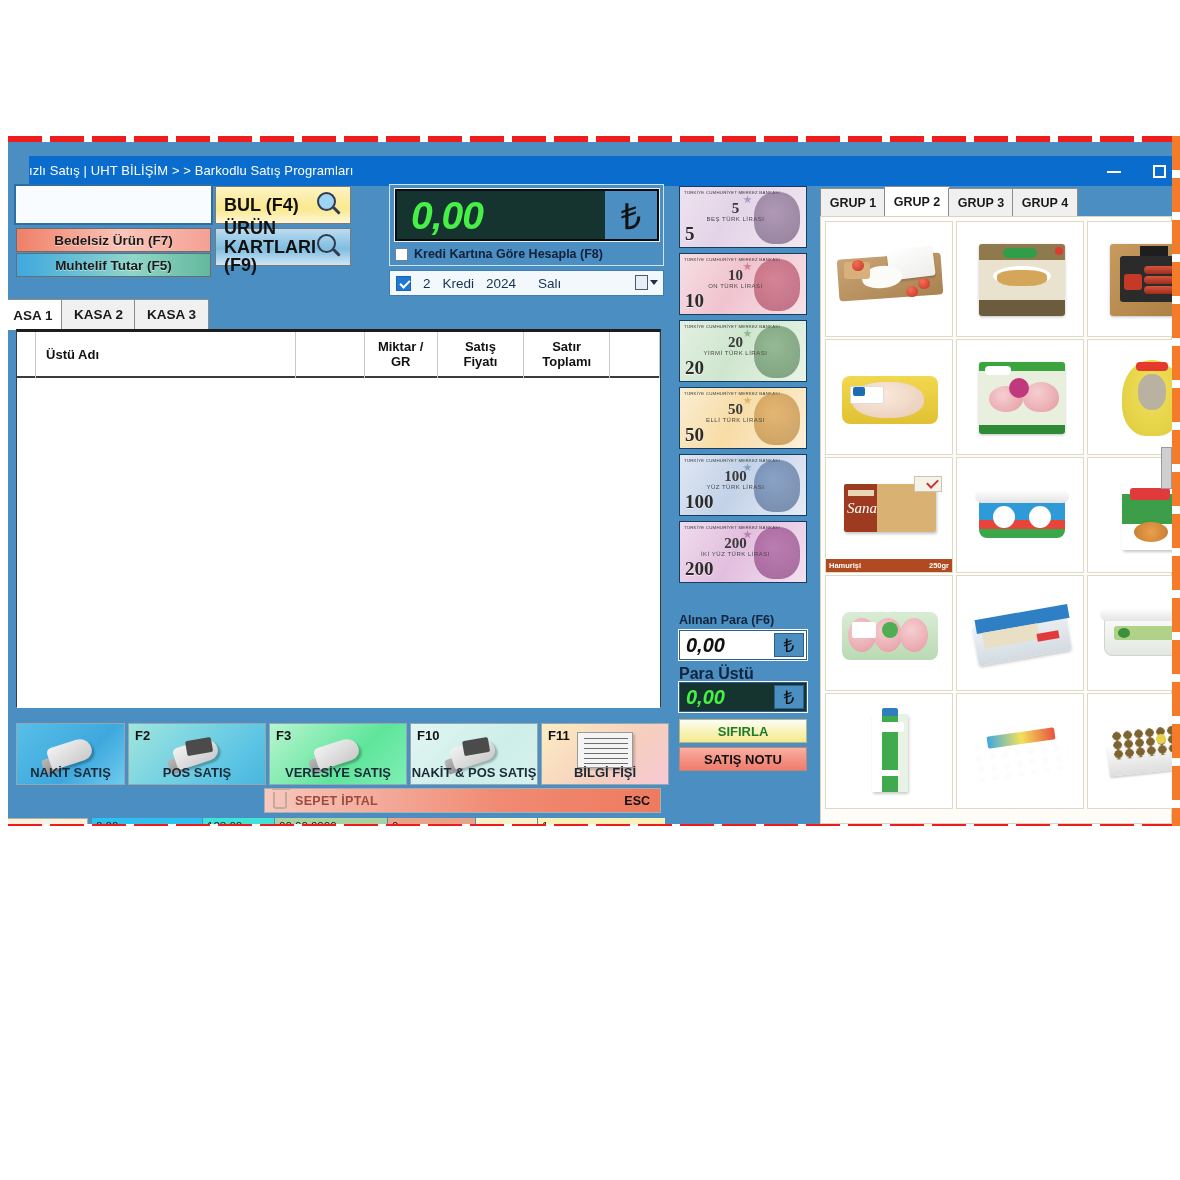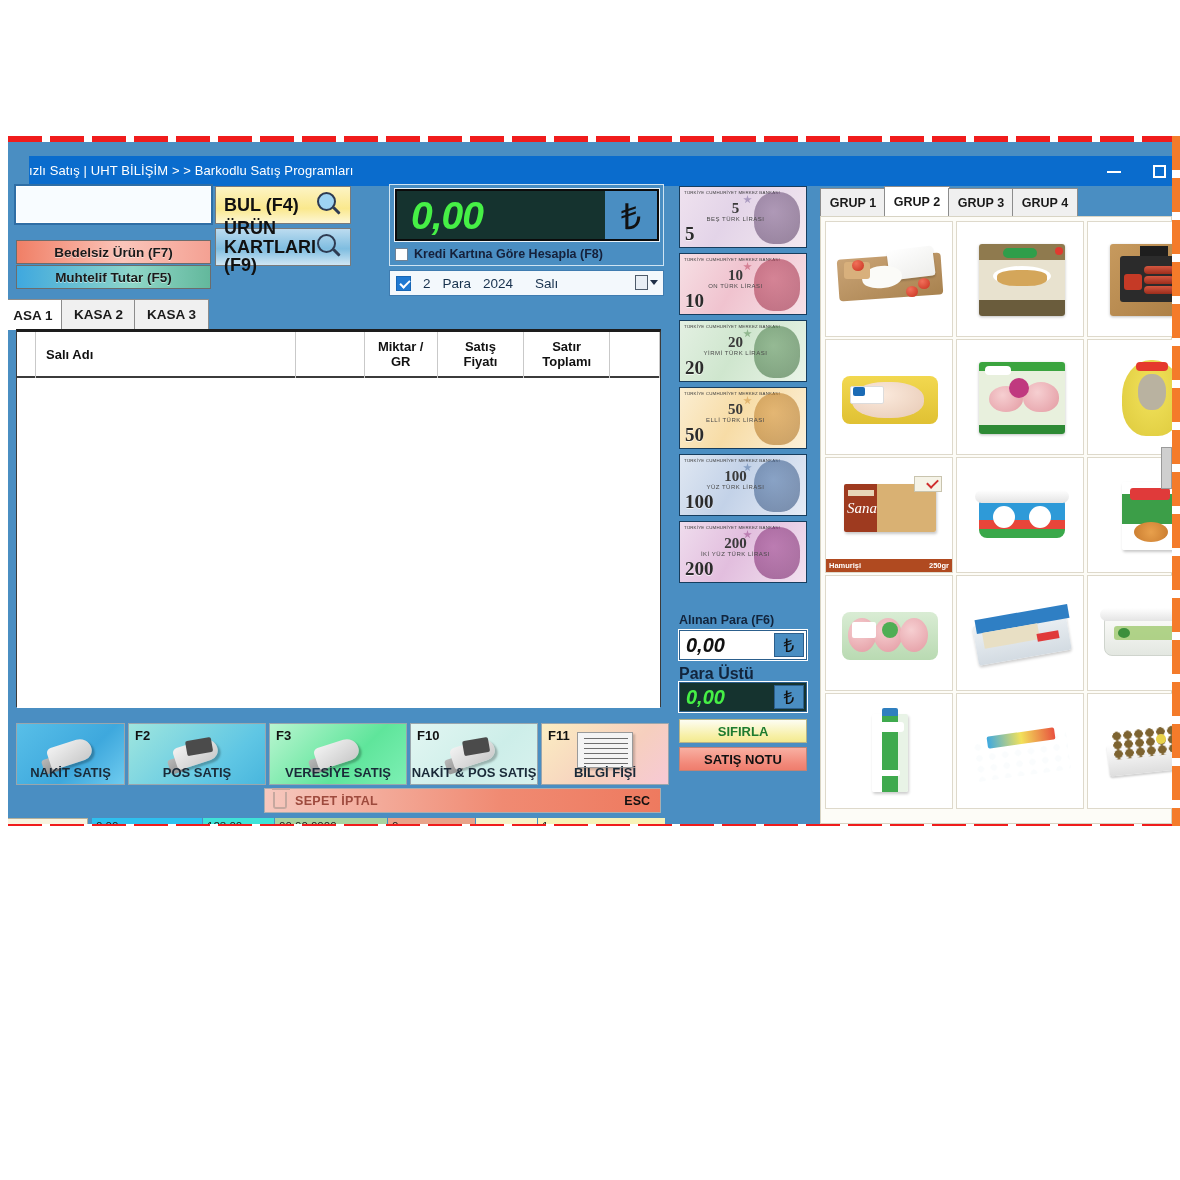--- a/index.html
+++ b/index.html
@@ -89,21 +89,20 @@
     font-size: 15px; padding-left: 6px; color: #000;
   }
 
   .stackbtn {
     position: absolute; left: 8px;
     width: 195px; height: 24px;
     border: 1px solid #6c6c6c;
     font-size: 13.5px; font-weight: bold; color: #1a1a1a;
     display: flex; align-items: center; justify-content: center;
     text-shadow: 0 1px 0 rgba(255,255,255,.5);
-    margin-top: 12px;
   }
   #btn-bedelsiz {
     top: 42px;
     background: linear-gradient(to right, #f07f66, #fbc5ba 55%, #f4a193);
   }
   #btn-muhtelif {
     top: 67px;
     background: linear-gradient(to right, #3fa8df, #8fd6c8 60%, #63b89c);
   }
 
@@ -728,21 +727,21 @@
       </div>
       <div id="kredi-row">
         <div id="kredi-box"></div>
         <div id="kredi-lbl">Kredi Kartına Göre Hesapla (F8)</div>
       </div>
     </div>
 
     <div id="date-bar">
       <div id="date-chk"></div>
       <span class="dseg" id="d-day">2</span>
-      <span class="dseg" id="d-mon">Para</span>
+      <span class="dseg" id="d-mon">Kredi</span>
       <span class="dseg" id="d-year">2024</span>
       <span class="dseg" id="d-dow">Salı</span>
       <span id="date-drop">
         <span id="cal-ic"></span>
         <span id="cal-arrow"></span>
       </span>
     </div>
 
     <div id="kasa-tabs">
       <div class="ktab active" id="ktab0">
@@ -752,21 +751,21 @@
         <span>KASA 2</span>
       </div>
       <div class="ktab" id="ktab2">
         <span>KASA 3</span>
       </div>
     </div>
 
     <div id="grid">
       <div id="grid-head">
         <div class="gcol c0"></div>
-        <div class="gcol c1">Salı Adı</div>
+        <div class="gcol c1">Üstü Adı</div>
         <div class="gcol c2"></div>
         <div class="gcol c3">Miktar /<br>GR</div>
         <div class="gcol c4">Satış<br>Fiyatı</div>
         <div class="gcol c4">Satır<br>Toplamı</div>
         <div class="gcol c5"></div>
       </div>
       <div id="grid-body"></div>
     </div>
 
     <div id="pay-row">

